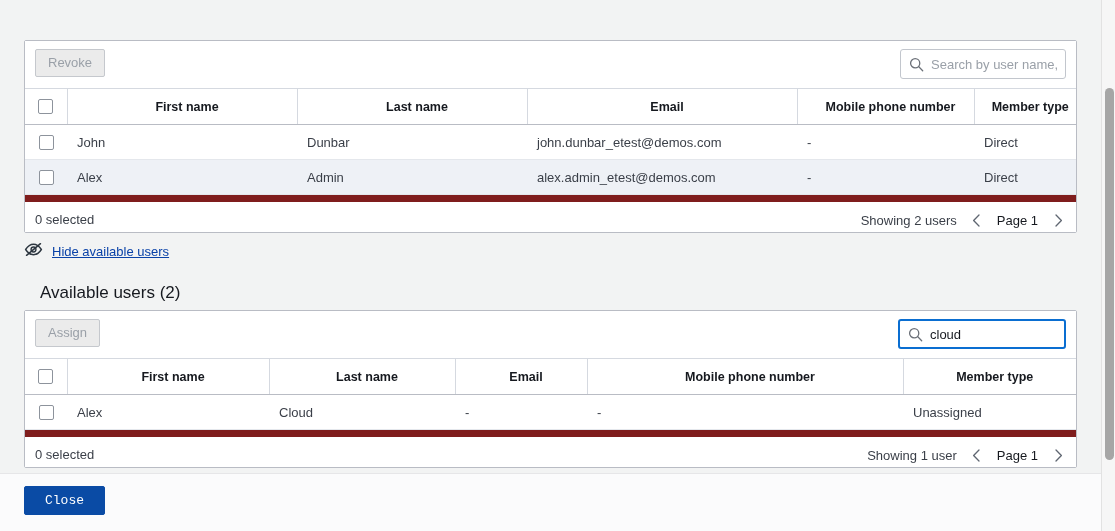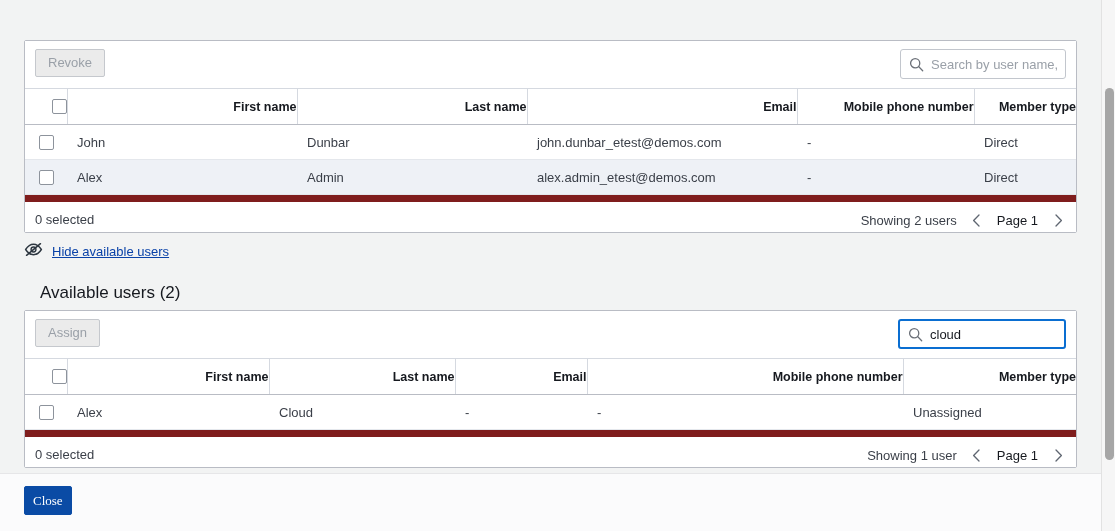--- a/index.html
+++ b/index.html
@@ -125,21 +125,21 @@
   }
   .searchbox input::placeholder { color: #9aa0a8; }
 
   
   table.grid {
     width: 100%;
     border-collapse: collapse;
     table-layout: fixed;
   }
   table.grid th {
-    text-align: right;
+    text-align: center;
     font-size: 12.5px;
     font-weight: bold;
     color: #16191f;
     padding: 10px 0 10px 10px;
     background: #ffffff;
     border-right: 1px solid #d5d9e0;
     border-bottom: 1px solid #b9bcc4;
     white-space: nowrap;
     overflow: hidden;
   }
@@ -230,28 +230,28 @@
     left: 0; bottom: 0;
     width: 1115px; height: 58px;
     background: #fbfbfc;
     border-top: 1px solid #e6e6e8;
     z-index: 30;
   }
   .btn-primary {
     position: absolute;
     left: 24px; top: 12px;
     height: 29px;
-    padding: 0 8px;
+    padding: 0 20px;
     font-size: 13px;
     color: #ffffff;
     background: #0a4ba5;
     border: 1px solid #0a4ba5;
     border-radius: 2px;
     cursor: pointer;
-    font-family: Liberation Serif, serif;
+    font-family: Liberation Mono, monospace;
     line-height: 27px;
   }
 
   
   .scrollbar-track {
     position: absolute;
     right: 0; top: 0;
     width: 14px; height: 531px;
     background: #f6f6f6;
     border-left: 1px solid #e2e2e2;

